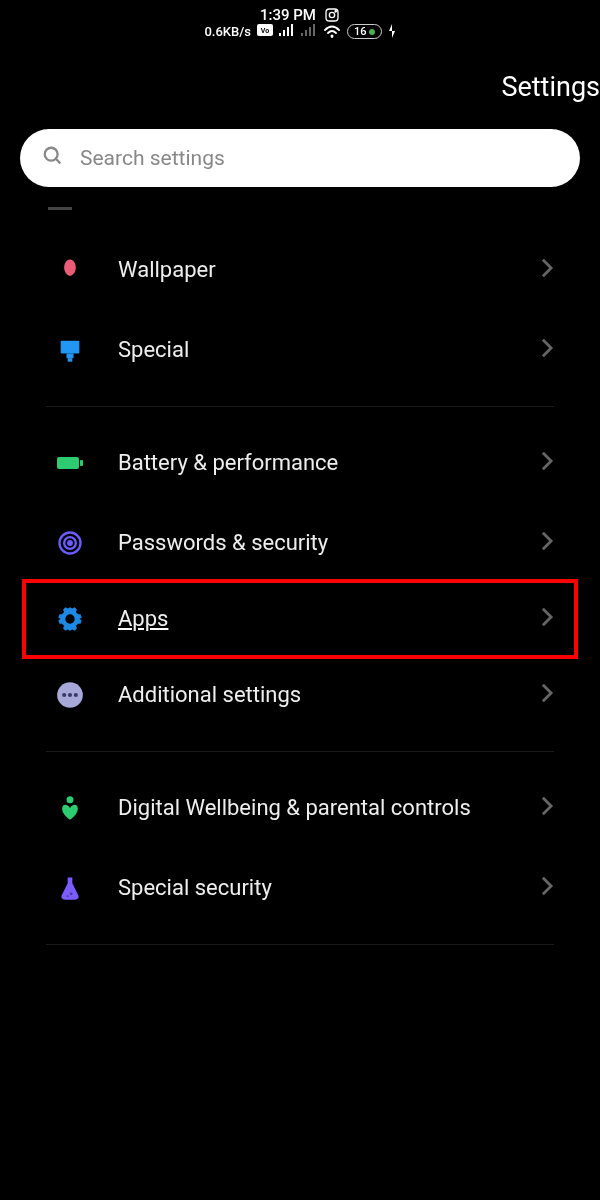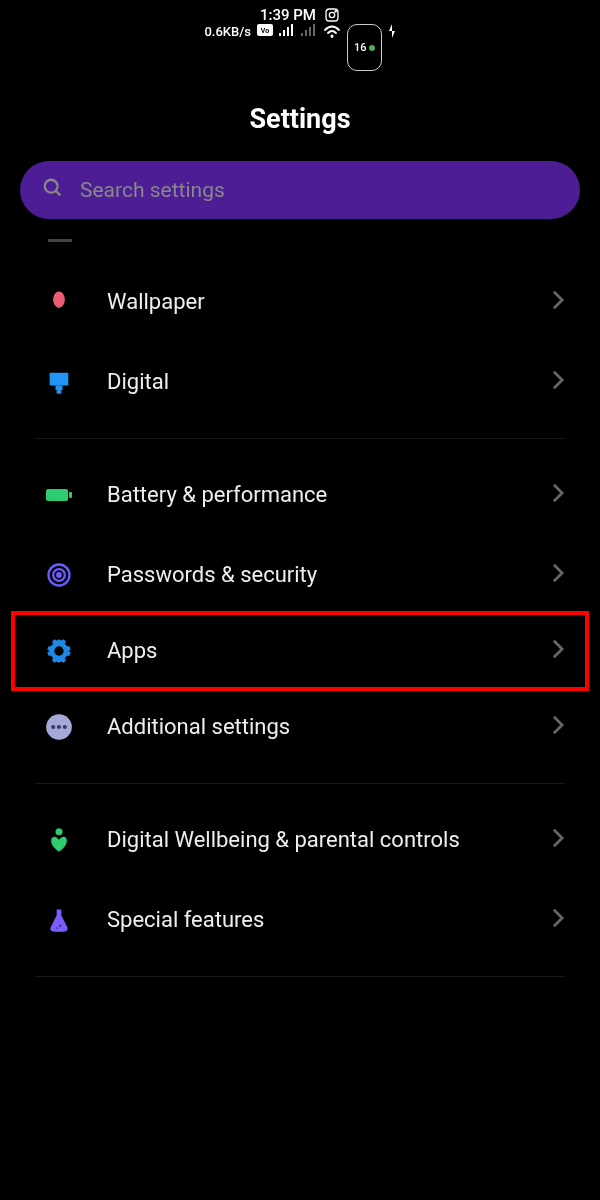--- a/index.html
+++ b/index.html
@@ -19,47 +19,47 @@
       font-size: 15px;
       font-weight: 500;
       flex-direction: column;
     }
     .status-left { display: flex; align-items: center; gap: 8px; }
     .status-right { display: flex; align-items: flex-start; gap: 6px; font-size: 13px; }
     .status-icon { display: inline-flex; }
     .battery-pill {
       border: 1.5px solid #ccc;
       border-radius: 10px;
-      padding: 16px 6px;
+      padding: 0 6px;
       font-size: 11px;
       display: inline-flex;
       align-items: center;
       gap: 2px;
     }
     .battery-dot { width: 6px; height: 6px; background: #4caf50; border-radius: 50%; }
     .page-title {
-      text-align: center;
+      text-align: right;
       font-size: 27px;
-      font-weight: 700;
+      font-weight: 400;
       padding: 26px 0 26px;
     }
     .search-bar {
       margin: 0 20px 20px;
-      background: #4c1d95;
+      background: #ffffff;
       border-radius: 32px;
       display: flex;
       align-items: center;
       padding: 16px 22px;
       gap: 16px;
     }
     .search-placeholder {
       color: #888;
       font-size: 21px;
     }
-    .settings-list { padding: 0 5px; }
+    .settings-list { padding: 0 16px; }
     .settings-item {
       display: flex;
       align-items: center;
       padding: 24px 30px 24px 38px;
       gap: 32px;
     }
     .item-icon {
       width: 32px;
       height: 32px;
       display: flex;
@@ -77,21 +77,21 @@
     .divider-soft {
       height: 1px;
       background: #1a1a1a;
       margin: 16px 30px;
     }
     .highlight-box {
       border: 4px solid #ff0000;
       margin: -4px 6px;
       padding: 0;
     }
-    .highlight-box .settings-item { padding: 20px 20px 20px 28px; }
+    .highlight-box .settings-item { padding: 20px 20px 20px 28px; text-decoration: underline; }
     .stub-line {
       width: 24px;
       height: 3px;
       background: #444;
       margin-left: 48px;
       margin-bottom: 20px;
     }
   </style>
 </head>
 <body>
@@ -180,21 +180,21 @@
   </div>
 
   <div class="settings-item">
     <span class="item-icon">
       <svg width="28" height="28" viewBox="0 0 24 24">
           <rect x="4" y="4" width="16" height="11" rx="1" fill="#2196f3"></rect>
           <rect x="9" y="15" width="6" height="4" fill="#2196f3"></rect>
           <rect x="10" y="19" width="4" height="3" fill="#2196f3"></rect>
         </svg>
     </span>
-    <span class="item-label">Digital</span>
+    <span class="item-label">Special</span>
     <span class="chevron">
       <svg width="14" height="22" viewBox="0 0 10 16">
           <path d="M2 2 L8 8 L2 14" stroke="#666" stroke-width="2" fill="none"></path>
         </svg>
     </span>
   </div>
 
   <div class="divider-soft"></div>
 
   <div class="settings-item">
@@ -280,21 +280,21 @@
   </div>
 
   <div class="settings-item">
     <span class="item-icon">
       <svg width="28" height="28" viewBox="0 0 24 24">
           <path d="M10 3 L14 3 L14 8 L19 18 C20 20 19 22 16 22 L8 22 C5 22 4 20 5 18 L10 8 Z" fill="#7b5cff"></path>
           <circle cx="13" cy="17" r="1.2" fill="#000" opacity="0.4"></circle>
           <circle cx="10" cy="19" r="0.8" fill="#000" opacity="0.4"></circle>
         </svg>
     </span>
-    <span class="item-label">Special features</span>
+    <span class="item-label">Special security</span>
     <span class="chevron">
       <svg width="14" height="22" viewBox="0 0 10 16">
           <path d="M2 2 L8 8 L2 14" stroke="#666" stroke-width="2" fill="none"></path>
         </svg>
     </span>
   </div>
 
   <div class="divider-soft"></div>
 
 </div>

